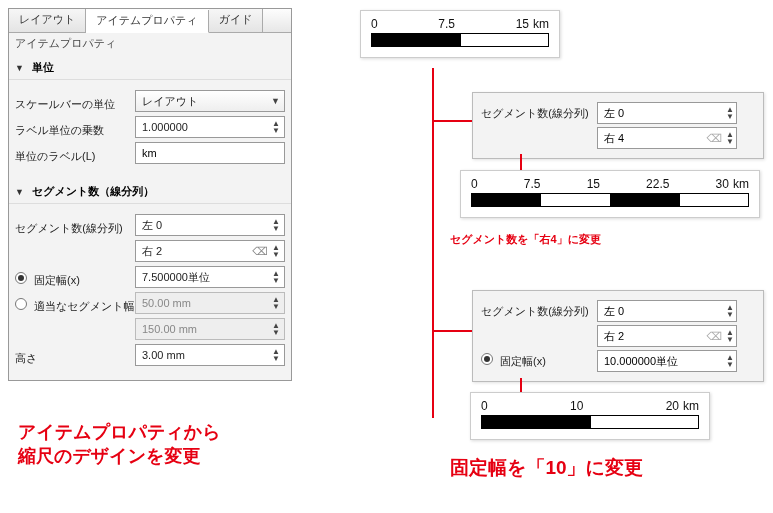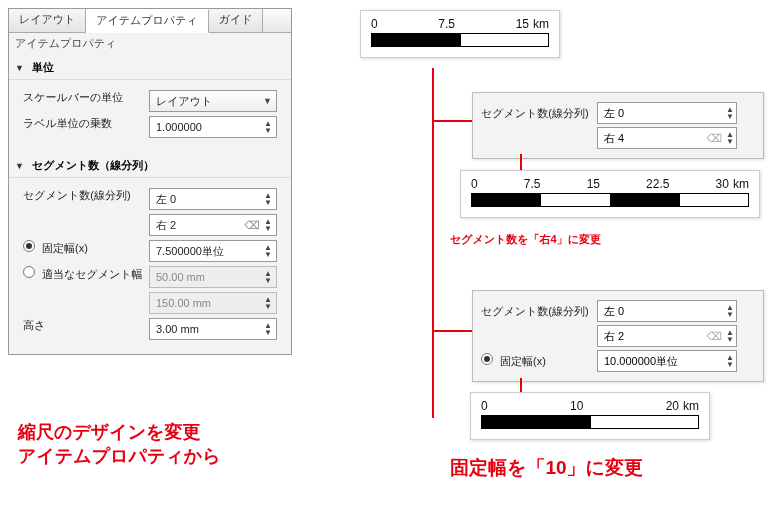--- a/index.html
+++ b/index.html
@@ -55,23 +55,22 @@
   .group-label {
     padding: 6px 6px 4px 6px;
     display:flex; align-items:center; gap:6px;
     font-weight: bold;
     border-bottom: 1px solid #ddd;
   }
   .arrow { font-size:9px; color:#333; display:inline-block; width:11px; }
   .rows { padding: 6px 6px 10px 6px; }
   .row {
     display: flex;
-    align-items: flex-start;
-    margin: 4px 8px;
-    gap: 6px;
+    align-items: flex-end;
+    margin: 4px 0;
   }
   .row .lbl { width: 120px; color:#222; }
   .row .lbl.small { width: 120px; }
   .ctrl {
     flex: 1;
     display: flex;
     align-items: center;
   }
   .combo, .spin {
     flex: 1;
@@ -173,20 +172,28 @@
       <div class="ctrl">
         <div class="spin plain">
           <span>1.000000</span>
           <span class="btns">
               <span>▲</span>
               <span>▼</span>
             </span>
         </div>
       </div>
     </div>
+    <div class="row">
+      <div class="lbl">単位のラベル(L)</div>
+      <div class="ctrl">
+        <div class="inputbox">
+          <span>km</span>
+        </div>
+      </div>
+    </div>
   </div>
 
   <div class="group-label">
     <span class="arrow">▼</span>
     <span>セグメント数（線分列）</span>
   </div>
   <div class="rows">
     <div class="row">
       <div class="lbl small">セグメント数(線分列)</div>
       <div class="ctrl">
@@ -265,22 +272,22 @@
               <span>▲</span>
               <span>▼</span>
             </span>
         </div>
       </div>
     </div>
   </div>
 </div>
 
 <div class="red-callout" style="left:18px; top:420px; font-size:18px;">
+  <div>アイテムプロパティから</div>
   <div>縮尺のデザインを変更</div>
-  <div>アイテムプロパティから</div>
 </div>
 
 <div class="scalebar-box" style="left:360px; top:10px; width:200px;">
   <div class="sb-ticks">
     <span>0</span>
     <span>7.5</span>
     <span><span>15</span><span class="unit">km</span></span>
   </div>
   <div class="sb-bar">
     <div class="sb-seg black"></div>

